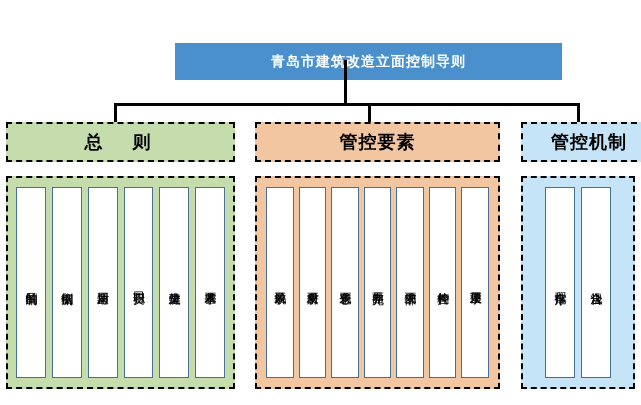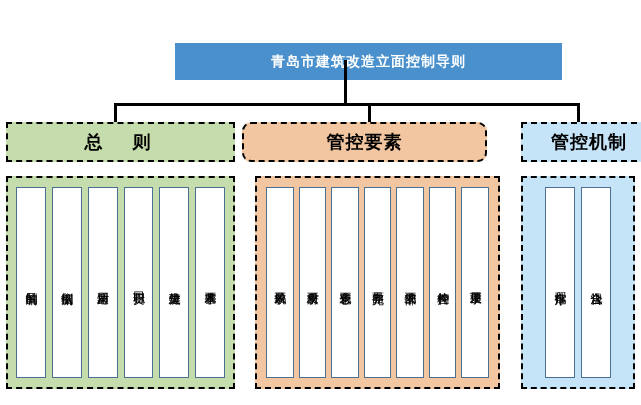--- a/index.html
+++ b/index.html
@@ -55,21 +55,21 @@
     box-sizing: border-box;
     display: flex;
     align-items: center;
     justify-content: center;
     font-size: 18px;
     font-weight: bold;
     color: #000000;
     height: 40px;
   }
   .hdr-green  { left: 6px;   top: 122px; width: 229px; background: #c5dcac; letter-spacing: 6px; }
-  .hdr-orange { left: 242px; top: 122px; width: 245px; background: #f2c6a0; letter-spacing: 1px; border-radius: 9px; }
+  .hdr-orange { left: 255px; top: 122px; width: 245px; background: #f2c6a0; letter-spacing: 1px; }
   .hdr-blue   { left: 521px; top: 122px; width: 136px; background: #c5e4f7; letter-spacing: 1px; }
 
   
   .group-body {
     position: absolute;
     border: 2px dashed #000000;
     box-sizing: border-box;
     display: flex;
     align-items: stretch;
     justify-content: center;

